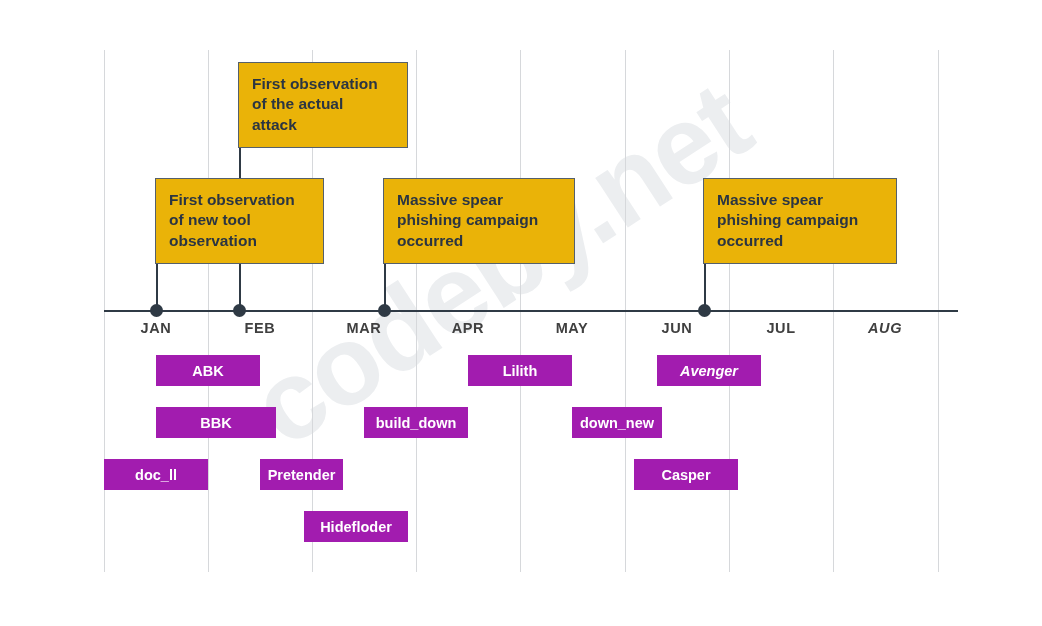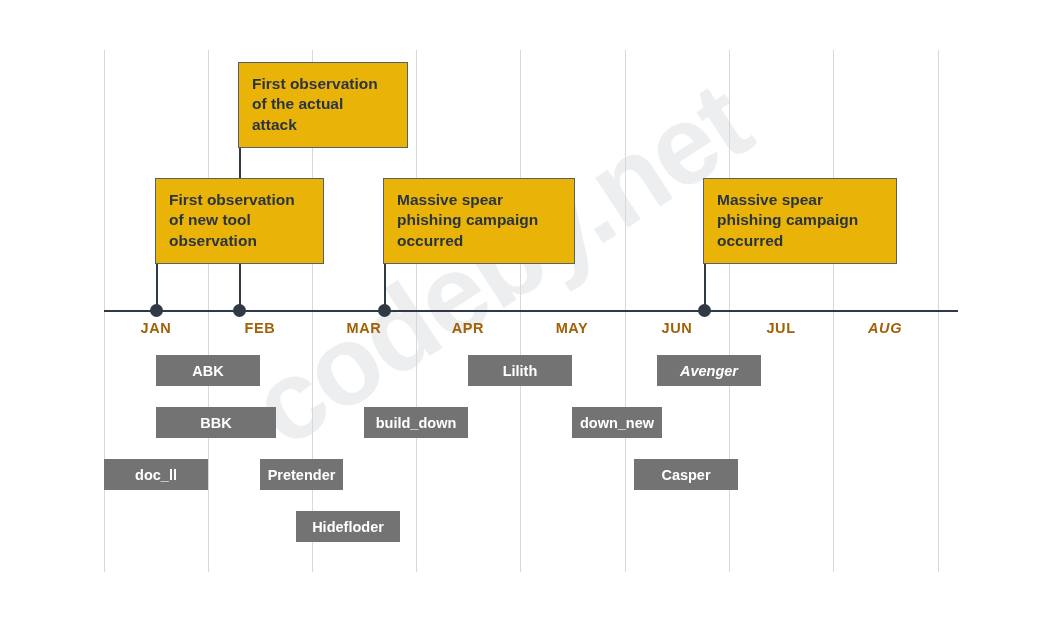--- a/index.html
+++ b/index.html
@@ -65,21 +65,21 @@
     border-radius: 50%;
     background: #2f3a45;
     top: 304px;
     z-index: 6;
   }
   .month-label {
     position: absolute;
     top: 320px;
     font-size: 14.5px;
     font-weight: bold;
-    color: #a16207;
+    color: #404040;
     letter-spacing: 0.6px;
     text-align: center;
     z-index: 5;
     white-space: nowrap;
   }
 
   
   .callout {
     position: absolute;
     box-sizing: border-box;
@@ -96,21 +96,21 @@
     position: absolute;
     width: 2px;
     background: #2f3a45;
     z-index: 3;
   }
 
   
   .toolbar-chip {
     position: absolute;
     box-sizing: border-box;
-    background: #737373;
+    background: #a21caf;
     color: #ffffff;
     font-size: 14.5px;
     font-weight: bold;
     display: flex;
     align-items: center;
     justify-content: center;
     height: 31px;
     z-index: 5;
     white-space: nowrap;
   }
@@ -182,15 +182,15 @@
   <div class="toolbar-chip" style="left:657px; top:355px; width:104px;font-style:italic;">Avenger</div>
 
   <div class="toolbar-chip" style="left:156px; top:407px; width:120px;">BBK</div>
   <div class="toolbar-chip" style="left:364px; top:407px; width:104px;">build_down</div>
   <div class="toolbar-chip" style="left:572px; top:407px; width:90px;">down_new</div>
 
   <div class="toolbar-chip" style="left:104px; top:459px; width:104px;">doc_ll</div>
   <div class="toolbar-chip" style="left:260px; top:459px; width:83px;">Pretender</div>
   <div class="toolbar-chip" style="left:593px; top:459px; width:104px;margin-left:41px;">Casper</div>
 
-  <div class="toolbar-chip" style="left:296px; top:511px; width:104px;">Hidefloder</div>
+  <div class="toolbar-chip" style="left:304px; top:511px; width:104px;">Hidefloder</div>
 
 </div>
 
 </body></html>

